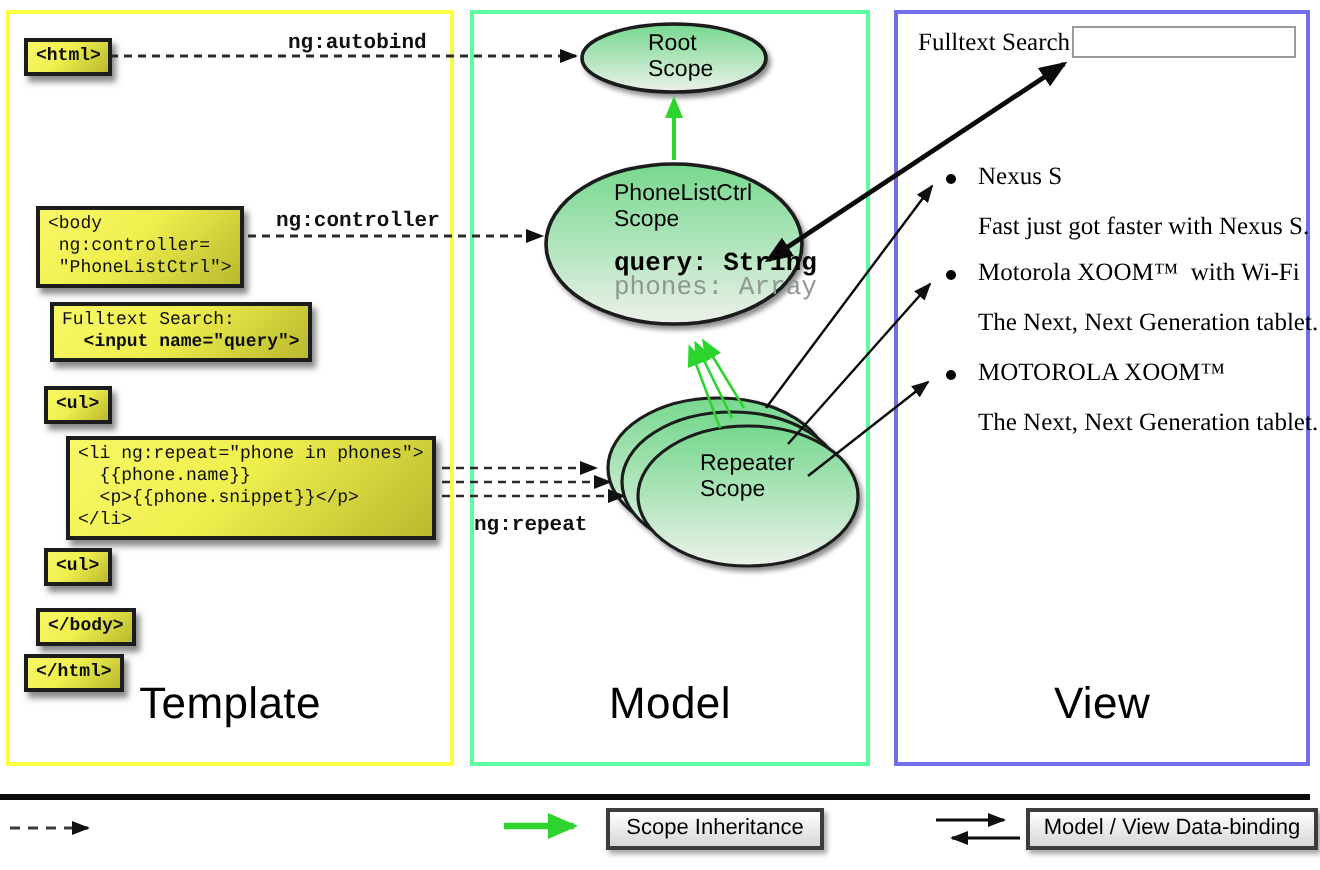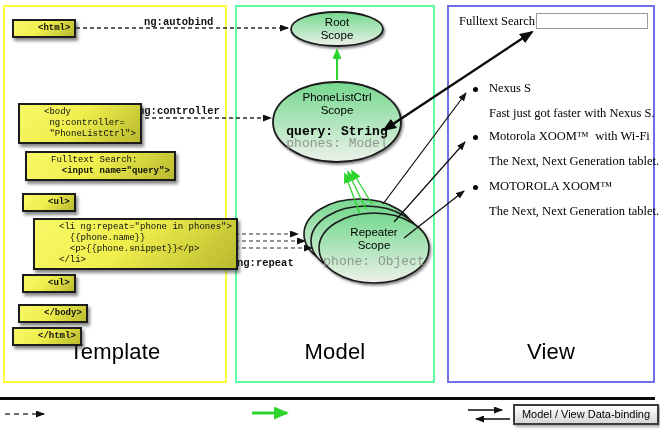--- a/index.html
+++ b/index.html
@@ -8,25 +8,25 @@
   .panel{position:absolute;top:5px;height:378px;border-width:2px;border-style:solid;background:#fff;box-sizing:border-box;}
   .panel-label{position:absolute;bottom:16px;left:0;right:0;text-align:center;
                font-size:22px;color:#000;letter-spacing:.2px;}
   #svgLayer{position:absolute;left:0;top:0;z-index:5;pointer-events:none;}
   .codebox{position:absolute;z-index:10;border:2px solid #1c1c1c;
            background:linear-gradient(135deg,#f8f868 0%,#efef4e 45%,#b9b92e 100%);
            box-shadow:2px 3px 3px rgba(40,40,40,.55);
            font-family:"Liberation Mono",monospace;font-size:9px;line-height:11px;
            color:#0d0d0d;padding:2px 4px;}
   .codebox.bold{font-weight:bold;}
-  .code-line{white-space:pre;margin-left:20px;}
+  .code-line{white-space:pre;}
   .code-line.bold{font-weight:bold;}
   .arrow-label{position:absolute;z-index:6;font-family:"Liberation Mono",monospace;
                font-weight:bold;font-size:10.5px;color:#111;white-space:pre;}
-  .scope-text{position:absolute;z-index:8;text-align:center;color:#000;}
+  .scope-text{position:absolute;z-index:8;color:#000;margin-left:32px;}
   .scope-title{font-size:11.5px;line-height:12.5px;}
   .scope-prop{font-family:"Liberation Mono",monospace;font-size:13px;line-height:12px;white-space:pre;}
   .scope-prop.bold{font-weight:bold;}
   .scope-prop.gray{color:#8f9790;}
   .view-text{position:absolute;z-index:8;font-family:"Liberation Serif",serif;
              font-size:12.5px;color:#000;white-space:pre;}
   .bullet{position:absolute;z-index:8;width:5px;height:5px;border-radius:50%;background:#000;}
   .search-input{position:absolute;z-index:9;width:106px;height:14px;border:1.5px solid #9b9b9b;
                 background:#fff;font-size:11px;padding:0 2px;}
   .separator{position:absolute;left:0;top:397px;width:655px;height:3px;background:#0a0a0a;z-index:4;}
@@ -141,39 +141,39 @@
   <div class="arrow-label" style="left:237px;top:225px;margin-top:32px;">ng:repeat</div>
 
   <div class="scope-text" style="left:292px;top:16px;width:90px;">
     <div class="scope-title">Root</div>
     <div class="scope-title">Scope</div>
   </div>
   <div class="scope-text" style="left:275px;top:91px;width:124px;">
     <div class="scope-title">PhoneListCtrl</div>
     <div class="scope-title">Scope</div>
     <div class="scope-prop bold" style="margin-top:10px;">query: String</div>
-    <div class="scope-prop gray">phones: Model</div>
+    <div class="scope-prop gray">phones: Array</div>
   </div>
   <div class="scope-text" style="left:318px;top:226px;width:112px;">
     <div class="scope-title">Repeater</div>
     <div class="scope-title">Scope</div>
-    <div class="scope-prop gray" style="margin-top:5px;">phone: Object</div>
   </div>
 
   <div class="view-text" style="left:459px;top:14px;">Fulltext Search:</div>
   <input class="search-input" type="text" style="left: 536px; top: 13px;" value="">
 
   <div class="bullet" style="left:473px;top:87px;"></div>
   <div class="view-text" style="left:489px;top:81px;">Nexus S</div>
   <div class="view-text" style="left:489px;top:106px;">Fast just got faster with Nexus S.</div>
 
   <div class="bullet" style="left:473px;top:135px;"></div>
   <div class="view-text" style="left:489px;top:129px;">Motorola XOOM™  with Wi-Fi</div>
   <div class="view-text" style="left:489px;top:154px;">The Next, Next Generation tablet.</div>
 
   <div class="bullet" style="left:473px;top:185px;"></div>
   <div class="view-text" style="left:489px;top:179px;">MOTOROLA XOOM™</div>
   <div class="view-text" style="left:489px;top:204px;">The Next, Next Generation tablet.</div>
 
   <div class="separator"></div>
+  <div class="legend-box" style="left:303px;width:93px;">Scope Inheritance</div>
   <div class="legend-box" style="left:513px;width:130px;">Model / View Data-binding</div>
 
 </div>
 
 </body></html>

